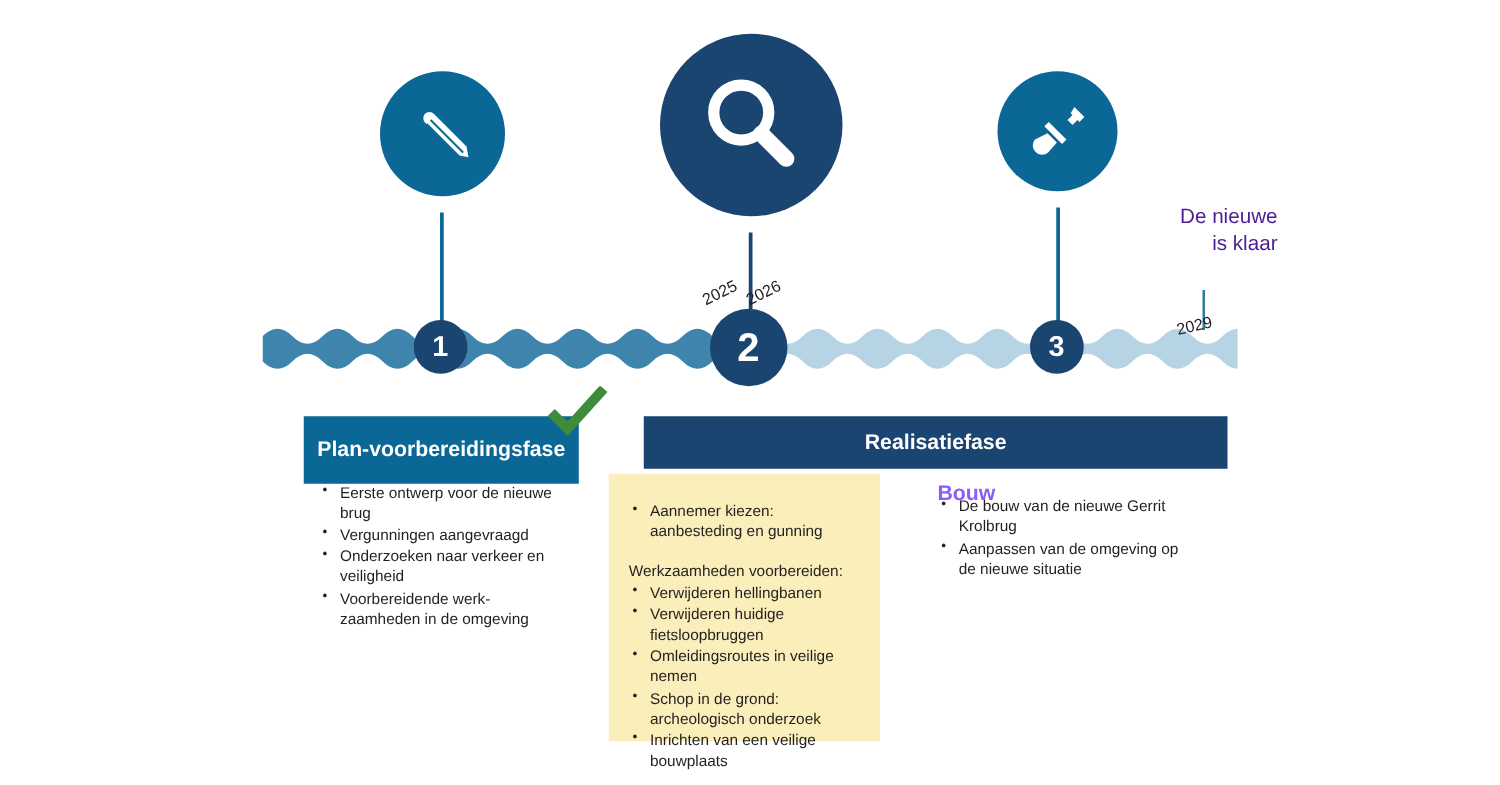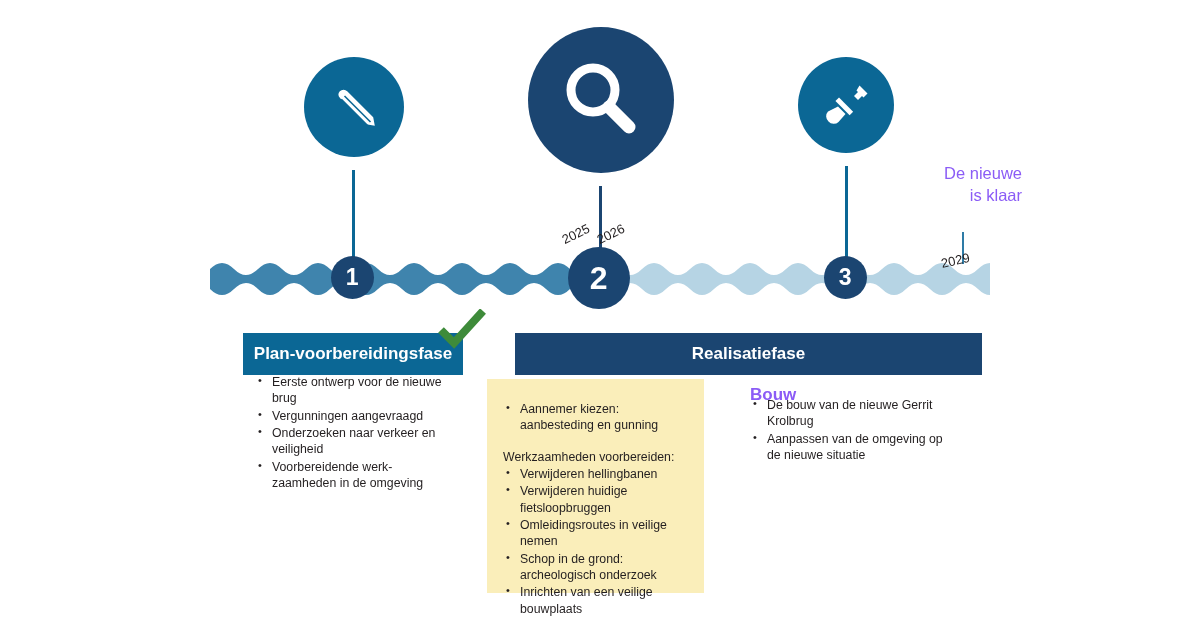--- a/index.html
+++ b/index.html
@@ -87,34 +87,34 @@
 
   
   #final-caption {
     position: absolute;
     left: 862px;
     top: 163px;
     width: 160px;
     text-align: right;
     font-size: 16.5px;
     line-height: 1.32;
-    color: #8b5cf6;
+    color: #4c1d95;
   }
 
   
   .phase-header {
     position: absolute;
     color: #ffffff;
     font-weight: 700;
     display: flex;
     align-items: center;
     justify-content: center;
     font-size: 17px;
   }
-  #header-1 { left: 243px; top: 333px; width: 220px; height: 42px; background: #0b6795; justify-content: center; }
+  #header-1 { left: 243px; top: 333px; width: 220px; height: 54px; background: #0b6795; justify-content: center; }
   #header-2 { left: 487px; top: 333px; width: 467px; height: 42px; background: #1b4571; margin-left: 28px; }
 
   
   #check-mark {
     position: absolute;
     left: 437px;
     top: 309px;
     width: 50px;
     height: 40px;
   }
@@ -129,21 +129,21 @@
     background: #faeeba;
   }
 
   
   .body-block {
     position: absolute;
     font-size: 12.3px;
     line-height: 1.33;
     color: #231f20;
   }
-  #body-1 { left: 255px; top: 374px; width: 200px; }
+  #body-1 { left: 255px; top: 386px; width: 200px; }
   #body-2 { left: 503px; top: 387px; width: 190px; margin-top: 14px; }
   #body-3 { left: 750px; top: 397px; width: 200px; }
 
   .sec-title {
     position: absolute;
     left: 750px;
     top: 385px;
     font-size: 17px;
     font-weight: 700;
     color: #8b5cf6;

